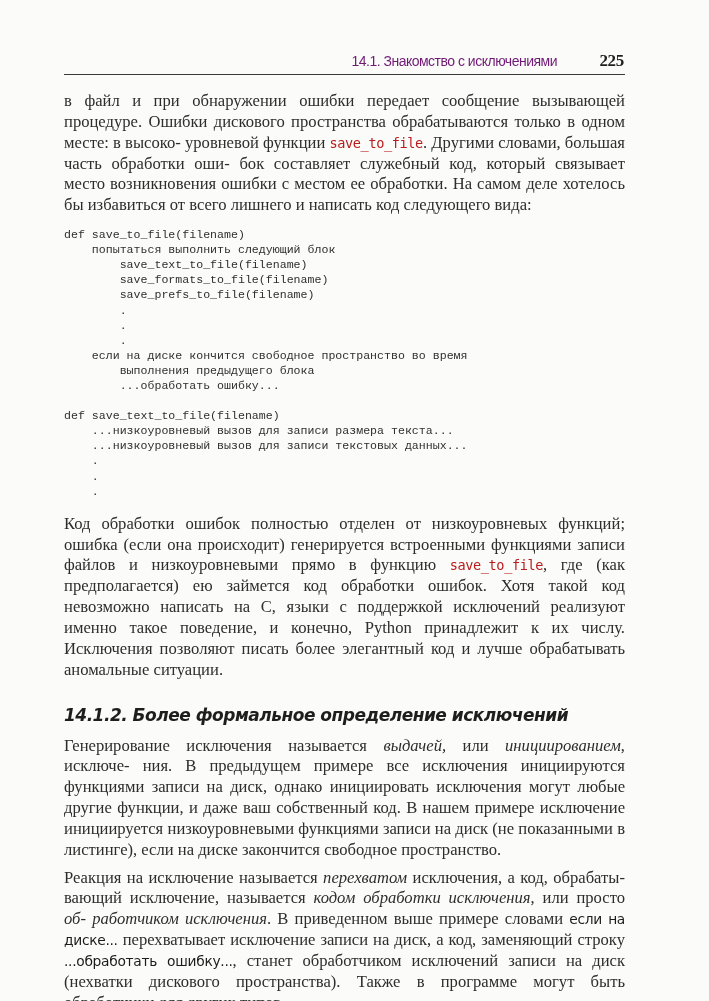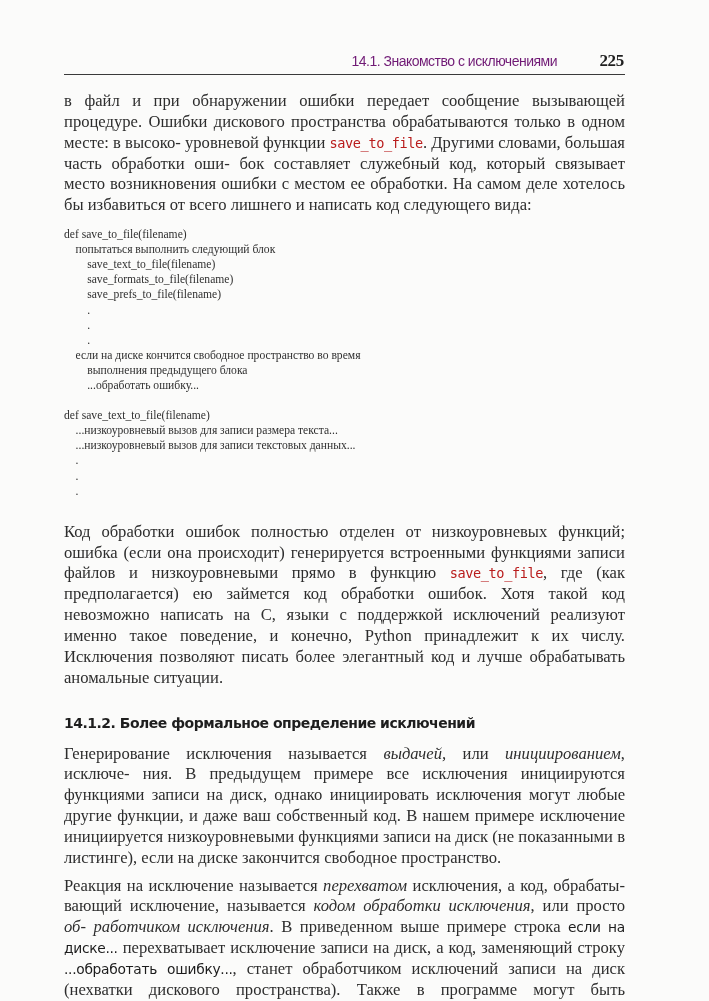--- a/index.html
+++ b/index.html
@@ -24,27 +24,27 @@
   p.body {
     margin: 0; font-family: "Liberation Serif", serif; font-size: 16.6px; line-height: 20.85px;
     text-align: justify; color: #2d2d2d; hyphens: manual;
   }
   code.inl {
     font-family: "DejaVu Sans Mono", monospace; font-size: 13.6px; color: #b91c1c; letter-spacing: -0.4px;
   }
   code.inl-b { font-family: "DejaVu Sans", sans-serif; font-size: 13.8px; color: #1c1c1c; letter-spacing: -0.3px; }
   em { }
   pre.code {
-    margin: 11px 0 16px 0; font-family: Liberation Serif, serif; font-size: 11.6px; line-height: 15.1px;
+    margin: 11px 0 8px 0; font-family: Liberation Mono, monospace; font-size: 11.6px; line-height: 15.1px;
     color: #2f2f2f; white-space: pre;
   }
   pre.code .line { display: block; height: 15.1px; }
   h3.section {
-    margin: 23px 0 0 0; font-family: "DejaVu Sans", sans-serif; font-weight: bold; font-size: 14px;
-    letter-spacing: -0.5px; color: #1e1e1e; line-height: 22px;
+    margin: 23px 0 0 0; font-family: "DejaVu Sans", sans-serif; font-weight: bold; font-size: 17px;
+    letter-spacing: -0.5px; color: #1e1e1e; line-height: 22px; font-style: italic;
   }
   .gap-s { height: 7px; }
   .gap-h { height: 10px; }
 </style>
 </head>
 <body>
 
 <div class="running-head">
   <span class="rh-title">14.1. Знакомство с исключениями</span>
   <span class="rh-page">225</span>
@@ -86,19 +86,19 @@
     <span>собственный код. В нашем примере исключение инициируется низкоуровневыми</span>
     <span>функциями записи на диск (не показанными в листинге), если на диске закончится</span>
     <span>свободное пространство.</span>
   </p>
 
   <div class="gap-s"></div>
 
   <p class="body">
     <span>Реакция на исключение называется </span><em>перехватом</em><span> исключения, а код, обрабаты-</span>
     <span>вающий исключение, называется </span><em>кодом обработки исключения</em><span>, или просто </span><em>об-</em>
-    <em>работчиком исключения</em><span>. В приведенном выше примере строка </span><code class="inl-b">если на диске...</code>
+    <em>работчиком исключения</em><span>. В приведенном выше примере словами </span><code class="inl-b">если на диске...</code>
     <span>перехватывает исключение записи на диск, а код, заменяющий строку </span><code class="inl-b">...обработать</code>
     <code class="inl-b">ошибку...</code><span>, станет обработчиком исключений записи на диск (нехватки дискового</span>
     <span>пространства). Также в программе могут быть обработчики для других типов</span>
   </p>
 
 </div>
 
 </body></html>

